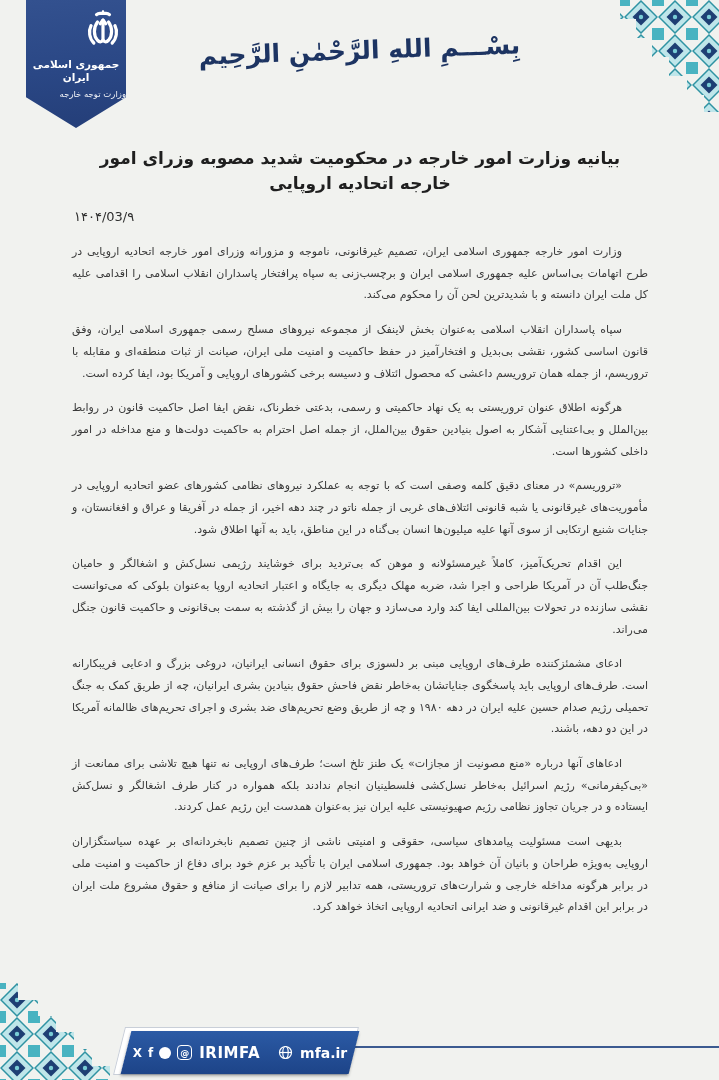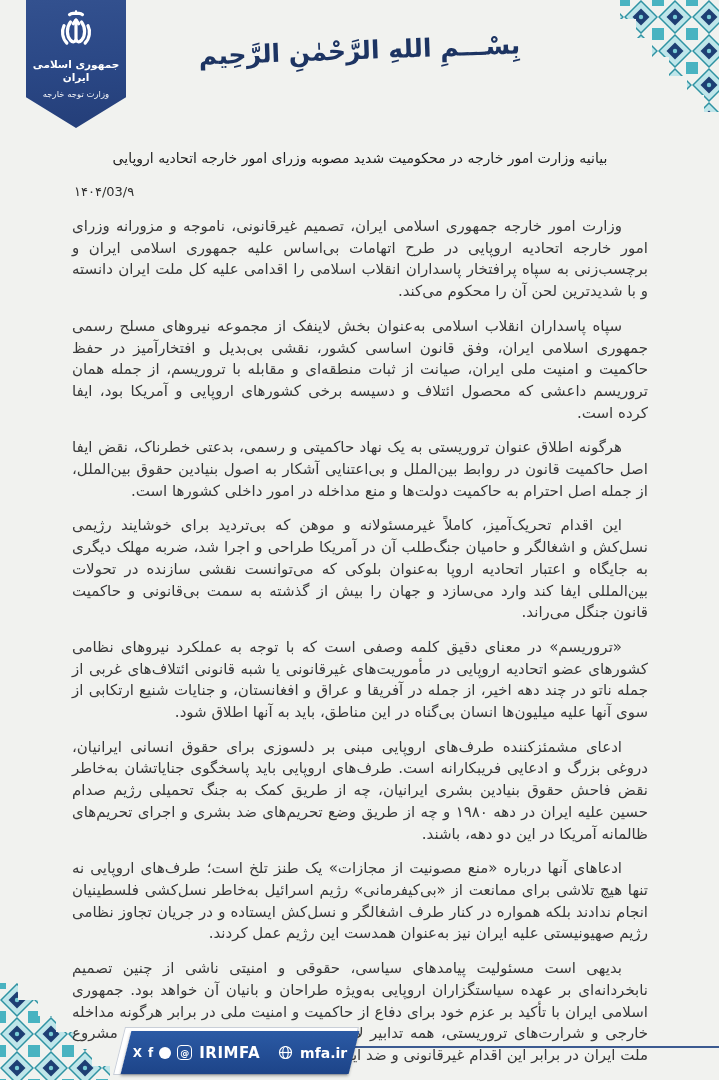--- a/index.html
+++ b/index.html
@@ -14,21 +14,21 @@
   
   .corner{position:absolute;pointer-events:none;}
   .corner.tr{top:0;right:0;}
   .corner.bl{left:0;top:983px;}
 
   
   .pennant{
     position:absolute;left:26px;top:0;width:100px;height:128px;
     background:linear-gradient(175deg,#33518f 0%,#2a4785 55%,#243e78 100%);
     clip-path:polygon(0 0,100% 0,100% 76%,50% 100%,0 76%);
-    display:flex;flex-direction:column;align-items:center;
+    display:flex;flex-direction:column;align-items:flex-end;
     color:#fff;text-align:center;
     box-shadow:0 2px 4px rgba(0,0,0,.25);
   }
   .pennant .emblem{margin-top:10px;}
   .pennant .t1{font-size:10.5px;font-weight:bold;margin-top:4px;line-height:13px;}
   .pennant .t2{font-size:8.5px;margin-top:5px;opacity:.95;}
 
   
   .bismillah{
     position:absolute;left:0;right:0;top:36px;text-align:center;
@@ -36,30 +36,30 @@
     transform:rotate(-2deg);
     font-family:"DejaVu Sans", sans-serif;
   }
 
   
   .content{
     position:absolute;left:72px;top:146px;width:576px;
     direction:rtl;color:#3a3a3a;
   }
   .title{
-    text-align:center;font-weight:normal;color:#1f1f1f;
-    font-size:14px;line-height:25px;margin-bottom:13px;
+    text-align:center;font-weight:bold;color:#1f1f1f;
+    font-size:17px;line-height:25px;margin-bottom:13px;
   }
   .date{
     direction:ltr;text-align:left;font-size:13px;color:#2e2e2e;
     letter-spacing:4px;margin:0 0 17px 2px;
   }
   .paras p{
     margin:0 0 13px 0;
-    font-size:15px;line-height:21.7px;
+    font-size:11px;line-height:21.7px;
     text-align:justify;text-indent:26px;
   }
   .paras p:last-child{margin-bottom:0;}
 
   
   .footer-line{
     position:absolute;left:340px;right:0;top:1046px;height:2px;
     background:#3c5a90;
   }
   .banner-back{
@@ -151,22 +151,22 @@
 
   <div class="content">
     <div class="title">
       <div>بیانیه وزارت امور خارجه در محکومیت شدید مصوبه وزرای امور خارجه اتحادیه اروپایی</div>
     </div>
     <div class="date">۱۴۰۴/03/۹</div>
     <div class="paras">
       <p>وزارت امور خارجه جمهوری اسلامی ایران، تصمیم غیرقانونی، ناموجه و مزورانه وزرای امور خارجه اتحادیه اروپایی در طرح اتهامات بی‌اساس علیه جمهوری اسلامی ایران و برچسب‌زنی به سپاه پرافتخار پاسداران انقلاب اسلامی را اقدامی علیه کل ملت ایران دانسته و با شدیدترین لحن آن را محکوم می‌کند.</p>
       <p>سپاه پاسداران انقلاب اسلامی به‌عنوان بخش لاینفک از مجموعه نیروهای مسلح رسمی جمهوری اسلامی ایران، وفق قانون اساسی کشور، نقشی بی‌بدیل و افتخارآمیز در حفظ حاکمیت و امنیت ملی ایران، صیانت از ثبات منطقه‌ای و مقابله با تروریسم، از جمله همان تروریسم داعشی که محصول ائتلاف و دسیسه برخی کشورهای اروپایی و آمریکا بود، ایفا کرده است.</p>
       <p>هرگونه اطلاق عنوان تروریستی به یک نهاد حاکمیتی و رسمی، بدعتی خطرناک، نقض ایفا اصل حاکمیت قانون در روابط بین‌الملل و بی‌اعتنایی آشکار به اصول بنیادین حقوق بین‌الملل، از جمله اصل احترام به حاکمیت دولت‌ها و منع مداخله در امور داخلی کشورها است.</p>
+      <p>«تروریسم» در معنای دقیق کلمه وصفی است که با توجه به عملکرد نیروهای نظامی کشورهای عضو اتحادیه اروپایی در مأموریت‌های غیرقانونی یا شبه قانونی ائتلاف‌های غربی از جمله ناتو در چند دهه اخیر، از جمله در آفریقا و عراق و افغانستان، و جنایات شنیع ارتکابی از سوی آنها علیه میلیون‌ها انسان بی‌گناه در این مناطق، باید به آنها اطلاق شود.</p>
       <p>این اقدام تحریک‌آمیز، کاملاً غیرمسئولانه و موهن که بی‌تردید برای خوشایند رژیمی نسل‌کش و اشغالگر و حامیان جنگ‌طلب آن در آمریکا طراحی و اجرا شد، ضربه مهلک دیگری به جایگاه و اعتبار اتحادیه اروپا به‌عنوان بلوکی که می‌توانست نقشی سازنده در تحولات بین‌المللی ایفا کند وارد می‌سازد و جهان را بیش از گذشته به سمت بی‌قانونی و حاکمیت قانون جنگل می‌راند.</p>
-      <p>«تروریسم» در معنای دقیق کلمه وصفی است که با توجه به عملکرد نیروهای نظامی کشورهای عضو اتحادیه اروپایی در مأموریت‌های غیرقانونی یا شبه قانونی ائتلاف‌های غربی از جمله ناتو در چند دهه اخیر، از جمله در آفریقا و عراق و افغانستان، و جنایات شنیع ارتکابی از سوی آنها علیه میلیون‌ها انسان بی‌گناه در این مناطق، باید به آنها اطلاق شود.</p>
       <p>ادعای مشمئزکننده طرف‌های اروپایی مبنی بر دلسوزی برای حقوق انسانی ایرانیان، دروغی بزرگ و ادعایی فریبکارانه است. طرف‌های اروپایی باید پاسخگوی جنایاتشان به‌خاطر نقض فاحش حقوق بنیادین بشری ایرانیان، چه از طریق کمک به جنگ تحمیلی رژیم صدام حسین علیه ایران در دهه ۱۹۸۰ و چه از طریق وضع تحریم‌های ضد بشری و اجرای تحریم‌های ظالمانه آمریکا در این دو دهه، باشند.</p>
       <p>ادعاهای آنها درباره «منع مصونیت از مجازات» یک طنز تلخ است؛ طرف‌های اروپایی نه تنها هیچ تلاشی برای ممانعت از «بی‌کیفرمانی» رژیم اسرائیل به‌خاطر نسل‌کشی فلسطینیان انجام ندادند بلکه همواره در کنار طرف اشغالگر و نسل‌کش ایستاده و در جریان تجاوز نظامی رژیم صهیونیستی علیه ایران نیز به‌عنوان همدست این رژیم عمل کردند.</p>
       <p>بدیهی است مسئولیت پیامدهای سیاسی، حقوقی و امنیتی ناشی از چنین تصمیم نابخردانه‌ای بر عهده سیاستگزاران اروپایی به‌ویژه طراحان و بانیان آن خواهد بود. جمهوری اسلامی ایران با تأکید بر عزم خود برای دفاع از حاکمیت و امنیت ملی در برابر هرگونه مداخله خارجی و شرارت‌های تروریستی، همه تدابیر لازم را برای صیانت از منافع و حقوق مشروع ملت ایران در برابر این اقدام غیرقانونی و ضد ایرانی اتحادیه اروپایی اتخاذ خواهد کرد.</p>
     </div>
   </div>
 
   <div class="footer-line"></div>
   <div class="banner-back"></div>
   <div class="banner">
     <div class="banner-inner">

